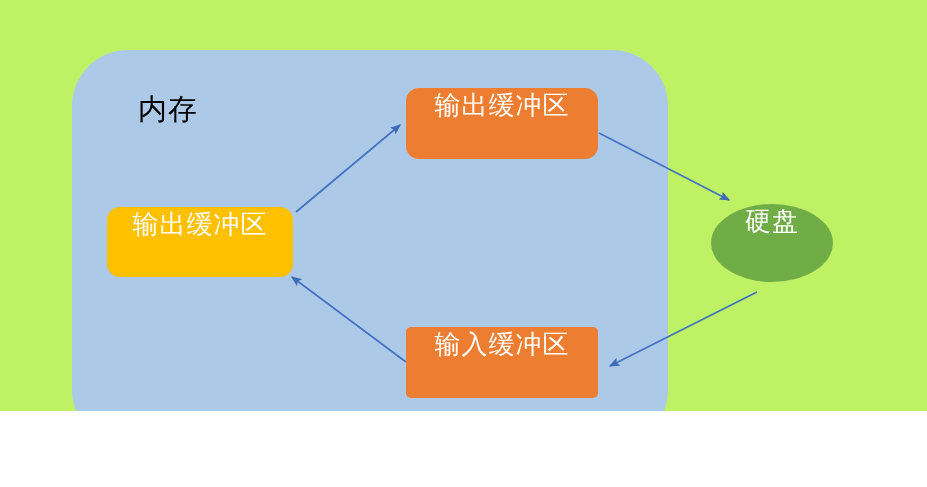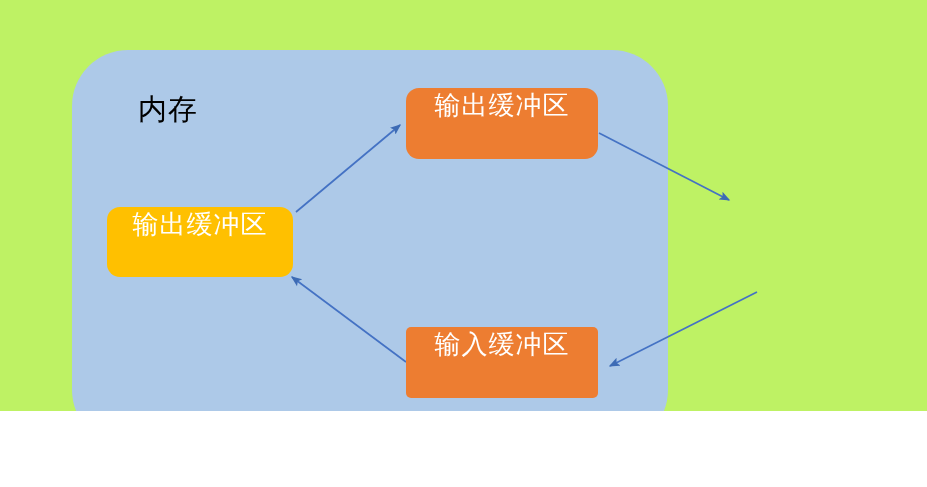--- a/index.html
+++ b/index.html
@@ -118,14 +118,17 @@
   </div>
 
   <div class="node node-outbuf">
     <span>输出缓冲区</span>
   </div>
 
   <div class="node node-inbuf">
     <span>输入缓冲区</span>
   </div>
 
+  <div class="node node-disk">
+    <span>硬盘</span>
+  </div>
 
 </div>
 
 </body></html>

